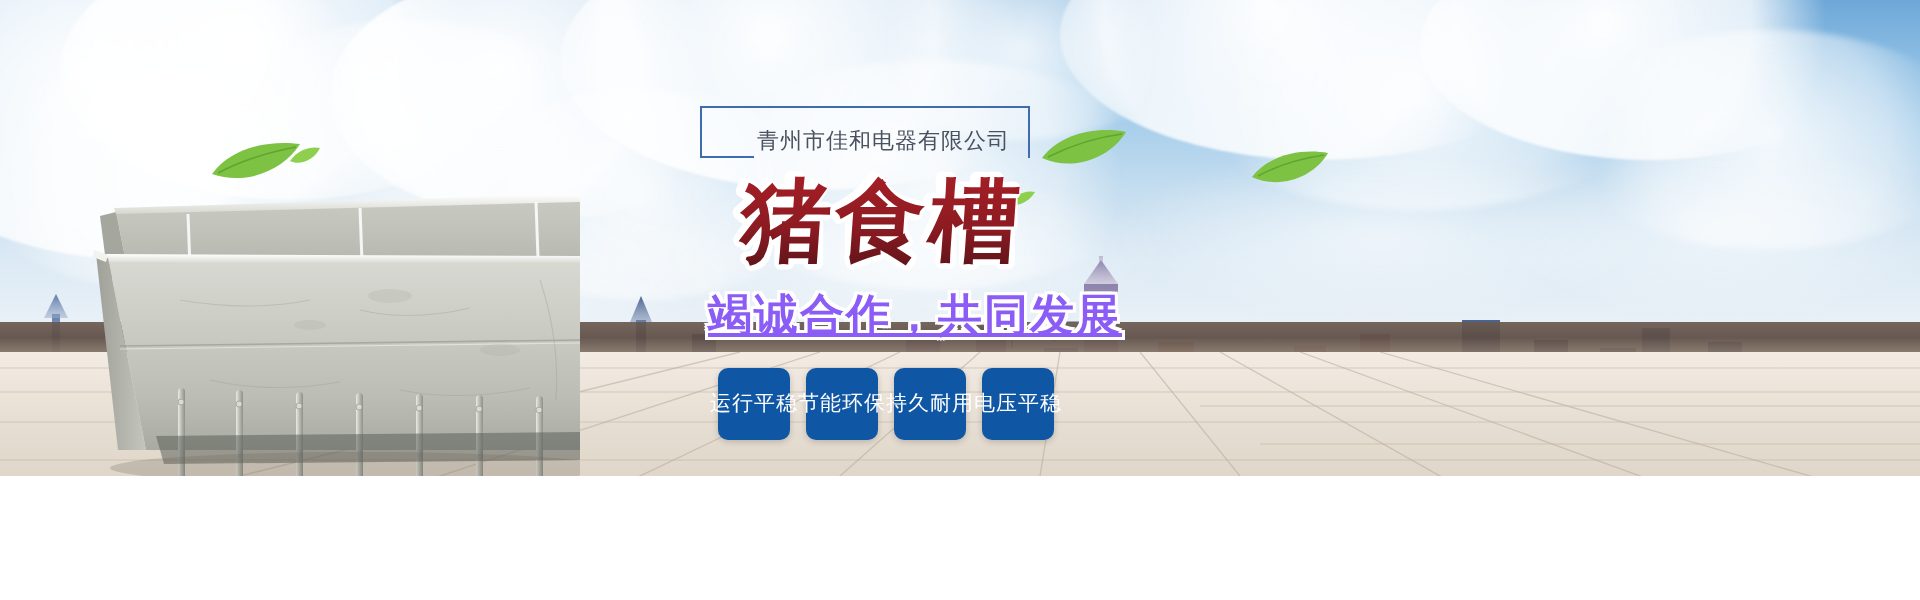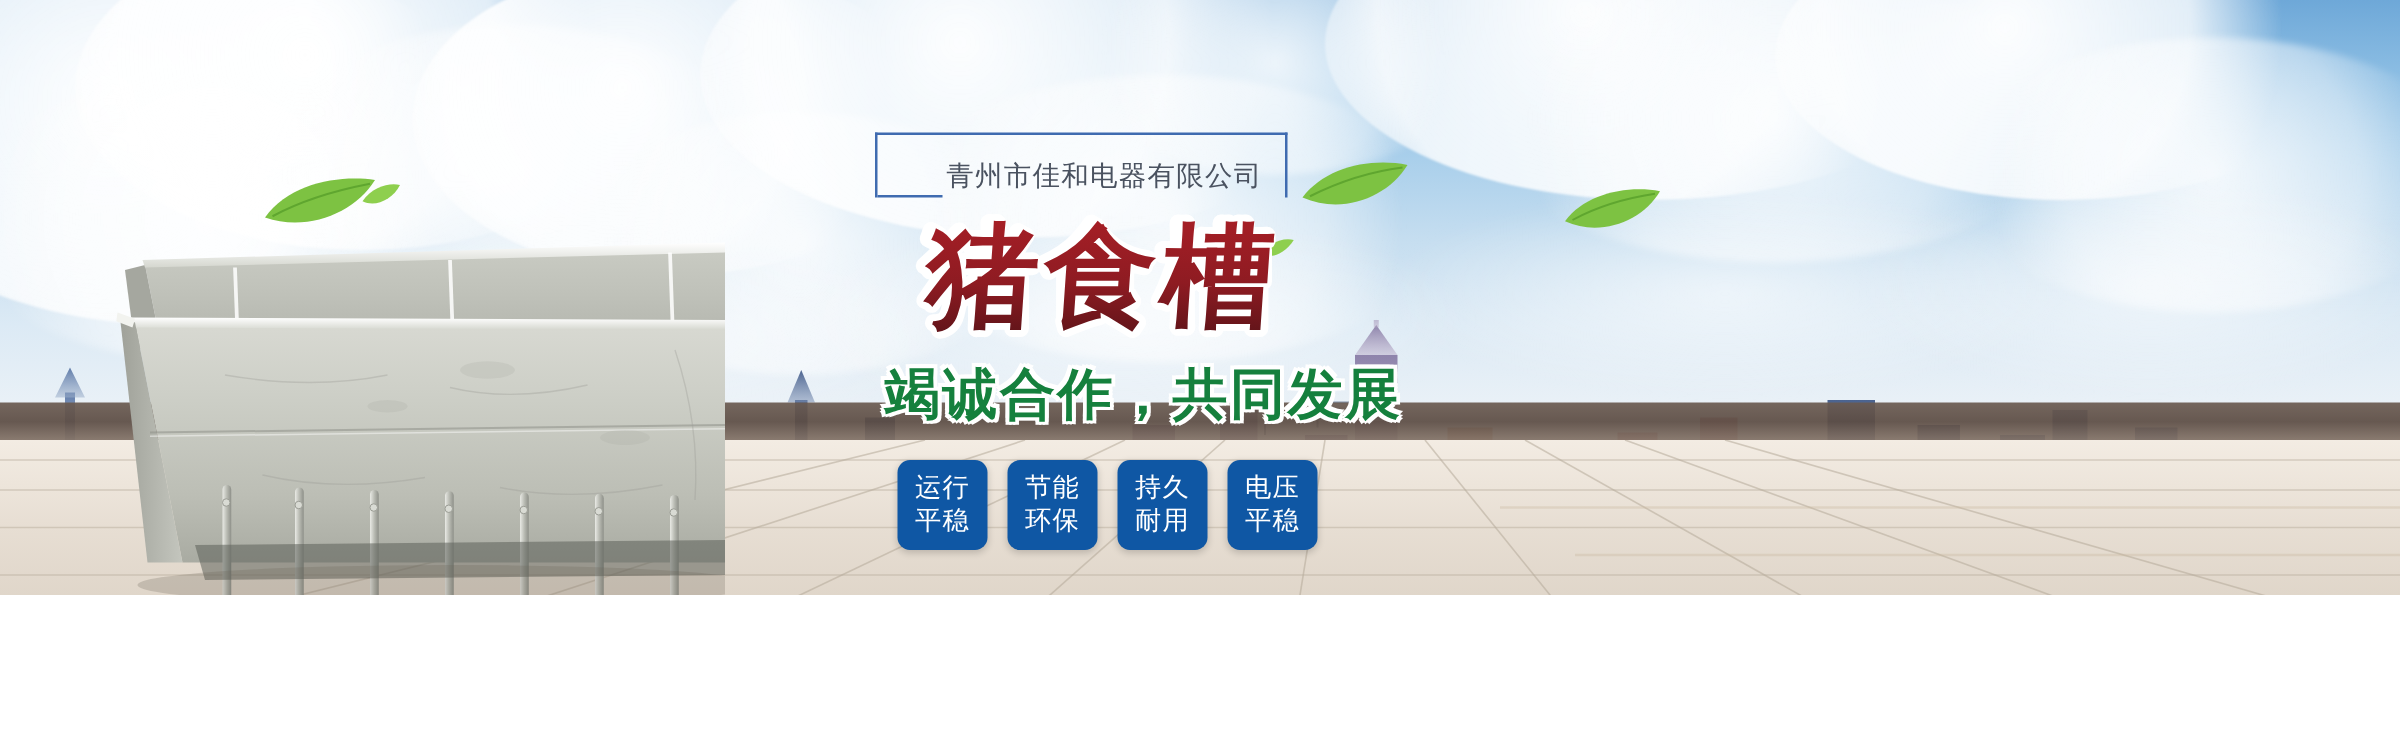--- a/index.html
+++ b/index.html
@@ -104,45 +104,46 @@
   }
   .main-title svg { display:block; }
 
   
   .subtitle {
     position:absolute;
     left:708px; top:286px;
     font-size:44px;
     font-weight:bold;
     letter-spacing:2px;
-    color:#15803d;
+    color:#8b5cf6;
     white-space:nowrap;
     font-family:"DejaVu Sans","Liberation Sans",sans-serif;
     text-shadow:
       -2px -2px 0 #fff,  2px -2px 0 #fff,
       -2px  2px 0 #fff,  2px  2px 0 #fff,
       -3px  0   0 #fff,  3px  0   0 #fff,
        0   -3px 0 #fff,  0    3px 0 #fff,
       -3px -3px 0 #fff,  3px  3px 0 #fff,
        3px -3px 0 #fff, -3px  3px 0 #fff;
+    text-decoration: underline;
   }
 
   
   .badges {
     position:absolute;
     left:718px; top:368px;
     display:flex;
     gap:16px;
   }
   .badge {
     width:72px; height:72px;
     background:#0f57a4;
     border-radius:10px;
     display:flex;
-    flex-direction:column;
+    flex-direction:row;
     align-items:center;
     justify-content:center;
     color:#fff;
     font-size:21px;
     line-height:1.22;
     letter-spacing:1px;
     font-family:"DejaVu Sans","Liberation Sans",sans-serif;
     box-shadow:0 2px 6px rgba(0,0,0,.18);
   }
   .badge span { display:block; white-space:nowrap; }

